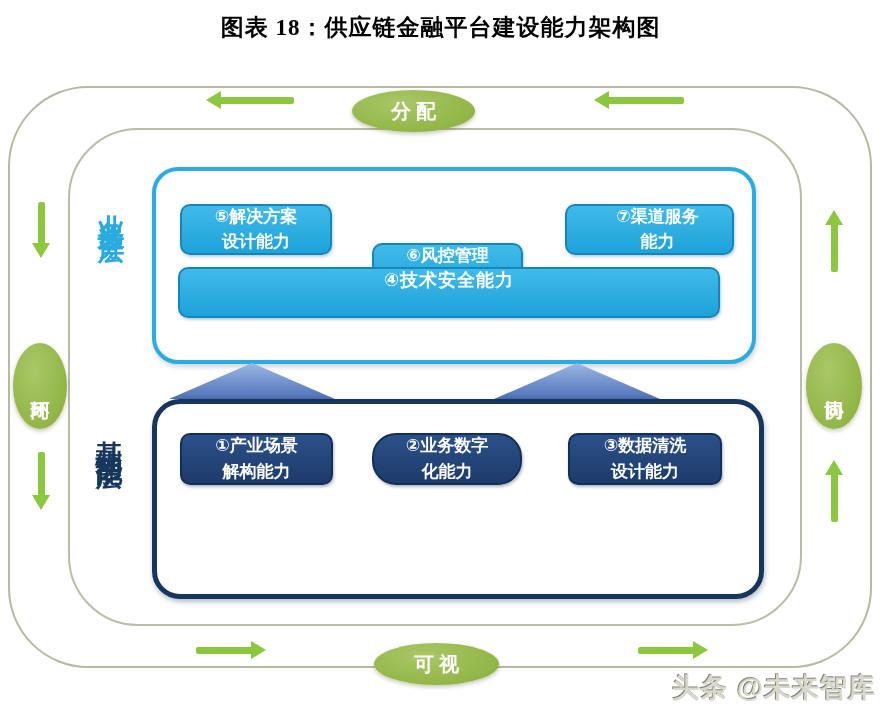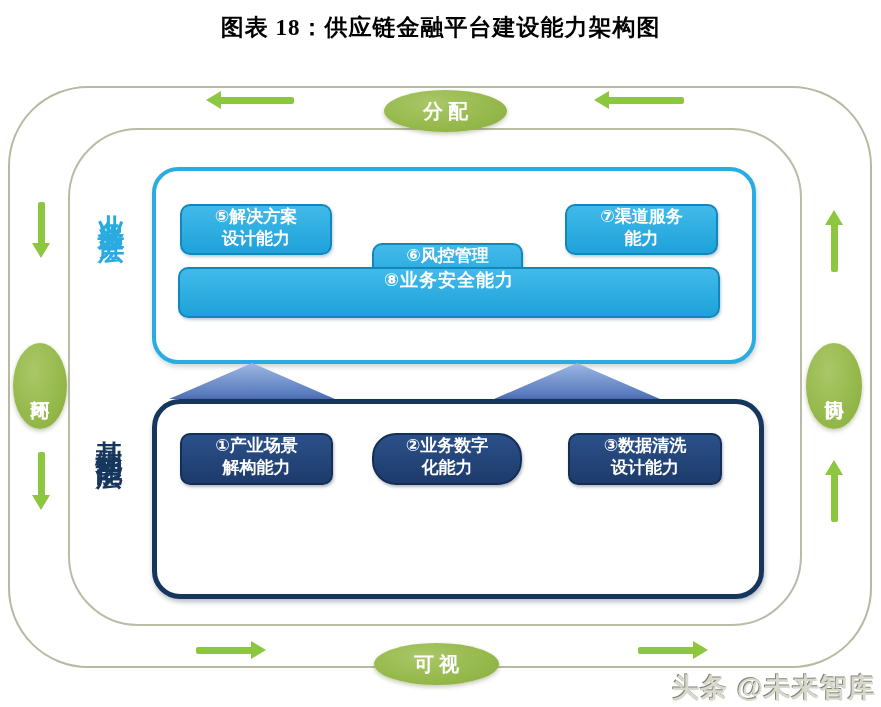--- a/index.html
+++ b/index.html
@@ -24,21 +24,21 @@
   
   .node{
     position:absolute;border-radius:50%;
     background:radial-gradient(ellipse at 40% 32%,#aac768 0%,#93b748 65%,#86aa3c 100%);
     box-shadow:0 2px 4px rgba(90,100,50,.35);
     color:#fff;font-weight:bold;
     display:flex;align-items:center;justify-content:center;
   }
   .node-h{font-size:20px;letter-spacing:5px;padding-left:5px;}
   .node-v{writing-mode:vertical-rl;text-orientation:upright;font-size:19px;letter-spacing:2px;}
-  .node-top{left:384px;top:90px;width:118px;height:42px;text-align:center;}
+  .node-top{left:352px;top:90px;width:118px;height:42px;text-align:center;}
   .node-bottom{left:374px;top:627px;width:120px;height:42px;margin-top:16px;}
   .node-left{left:13px;top:343px;width:54px;height:86px;}
   .node-right{left:806px;top:343px;width:56px;height:86px;}
   
   .h-arrow{position:absolute;height:7px;background:#8dc63f;border-radius:2px;}
   .h-arrow.point-left::before{
     content:"";position:absolute;left:-15px;top:-6px;width:0;height:0;
     border:9px solid transparent;border-right:15px solid #8dc63f;
   }
   .h-arrow.point-right::after{
@@ -75,35 +75,35 @@
   }
   .layer-label{
     position:absolute;writing-mode:vertical-rl;text-orientation:upright;
     font-size:27px;font-weight:bold;letter-spacing:6px;line-height:1;
   }
   .service-label{left:97px;top:193px;color:#29abe2;}
   .foundation-label{left:95px;top:419px;color:#17365d;}
   
   .cap-box{
     position:absolute;border-radius:10px;color:#fff;font-weight:bold;font-size:17px;
-    display:flex;flex-direction:column;align-items:center;justify-content:flex-start;
+    display:flex;flex-direction:column;align-items:center;justify-content:space-between;
     line-height:1.3;text-align:center;
   }
   .cap-cyan{
     background:linear-gradient(180deg,#41bae9 0%,#1ea2da 100%);
     border:2px solid #1287bd;box-shadow:1px 2px 3px rgba(0,60,90,.25);
   }
   .cap-navy{
     background:linear-gradient(180deg,#2b5089 0%,#1d3b6b 100%);
     border:2px solid #142f55;box-shadow:1px 2px 3px rgba(0,20,50,.3);
   }
   .bar{font-size:18px;letter-spacing:1px;}
   .box-5{left:180px;top:204px;width:148px;height:47px;}
   .box-6{left:372px;top:204px;width:147px;height:47px;margin-top:39px;}
-  .box-7{left:565px;top:204px;width:149px;height:47px;}
+  .box-7{left:565px;top:204px;width:149px;height:47px;padding-left:16px;}
   .bar-8{left:178px;top:267px;width:538px;height:47px;}
   .box-1{left:180px;top:433px;width:149px;height:48px;}
   .box-2{left:372px;top:433px;width:146px;height:48px;border-radius:24px;}
   .box-3{left:568px;top:433px;width:150px;height:48px;}
   .bar-4{left:178px;top:499px;width:540px;height:47px;}
   
   .tri{
     position:absolute;width:166px;height:36px;
     background:linear-gradient(180deg,#9cb8e4 0%,#5b7cbe 85%,#4a6bae 100%);
     clip-path:polygon(50% 0,100% 100%,0 100%);
@@ -151,21 +151,21 @@
     <span>设计能力</span>
   </div>
   <div class="cap-box cap-cyan box-6">
     <span>⑥风控管理</span>
     <span>能力</span>
   </div>
   <div class="cap-box cap-cyan box-7">
     <span>⑦渠道服务</span>
     <span>能力</span>
   </div>
-  <div class="cap-box cap-cyan bar bar-8">⑧业务安全能力</div>
+  <div class="cap-box cap-cyan bar bar-8">④技术安全能力</div>
 
   <div class="tri tri-left"></div>
   <div class="tri tri-right"></div>
 
   <div class="layer-label foundation-label">基础功能层</div>
   <div class="foundation-panel"></div>
 
   <div class="cap-box cap-navy box-1">
     <span>①产业场景</span>
     <span>解构能力</span>

